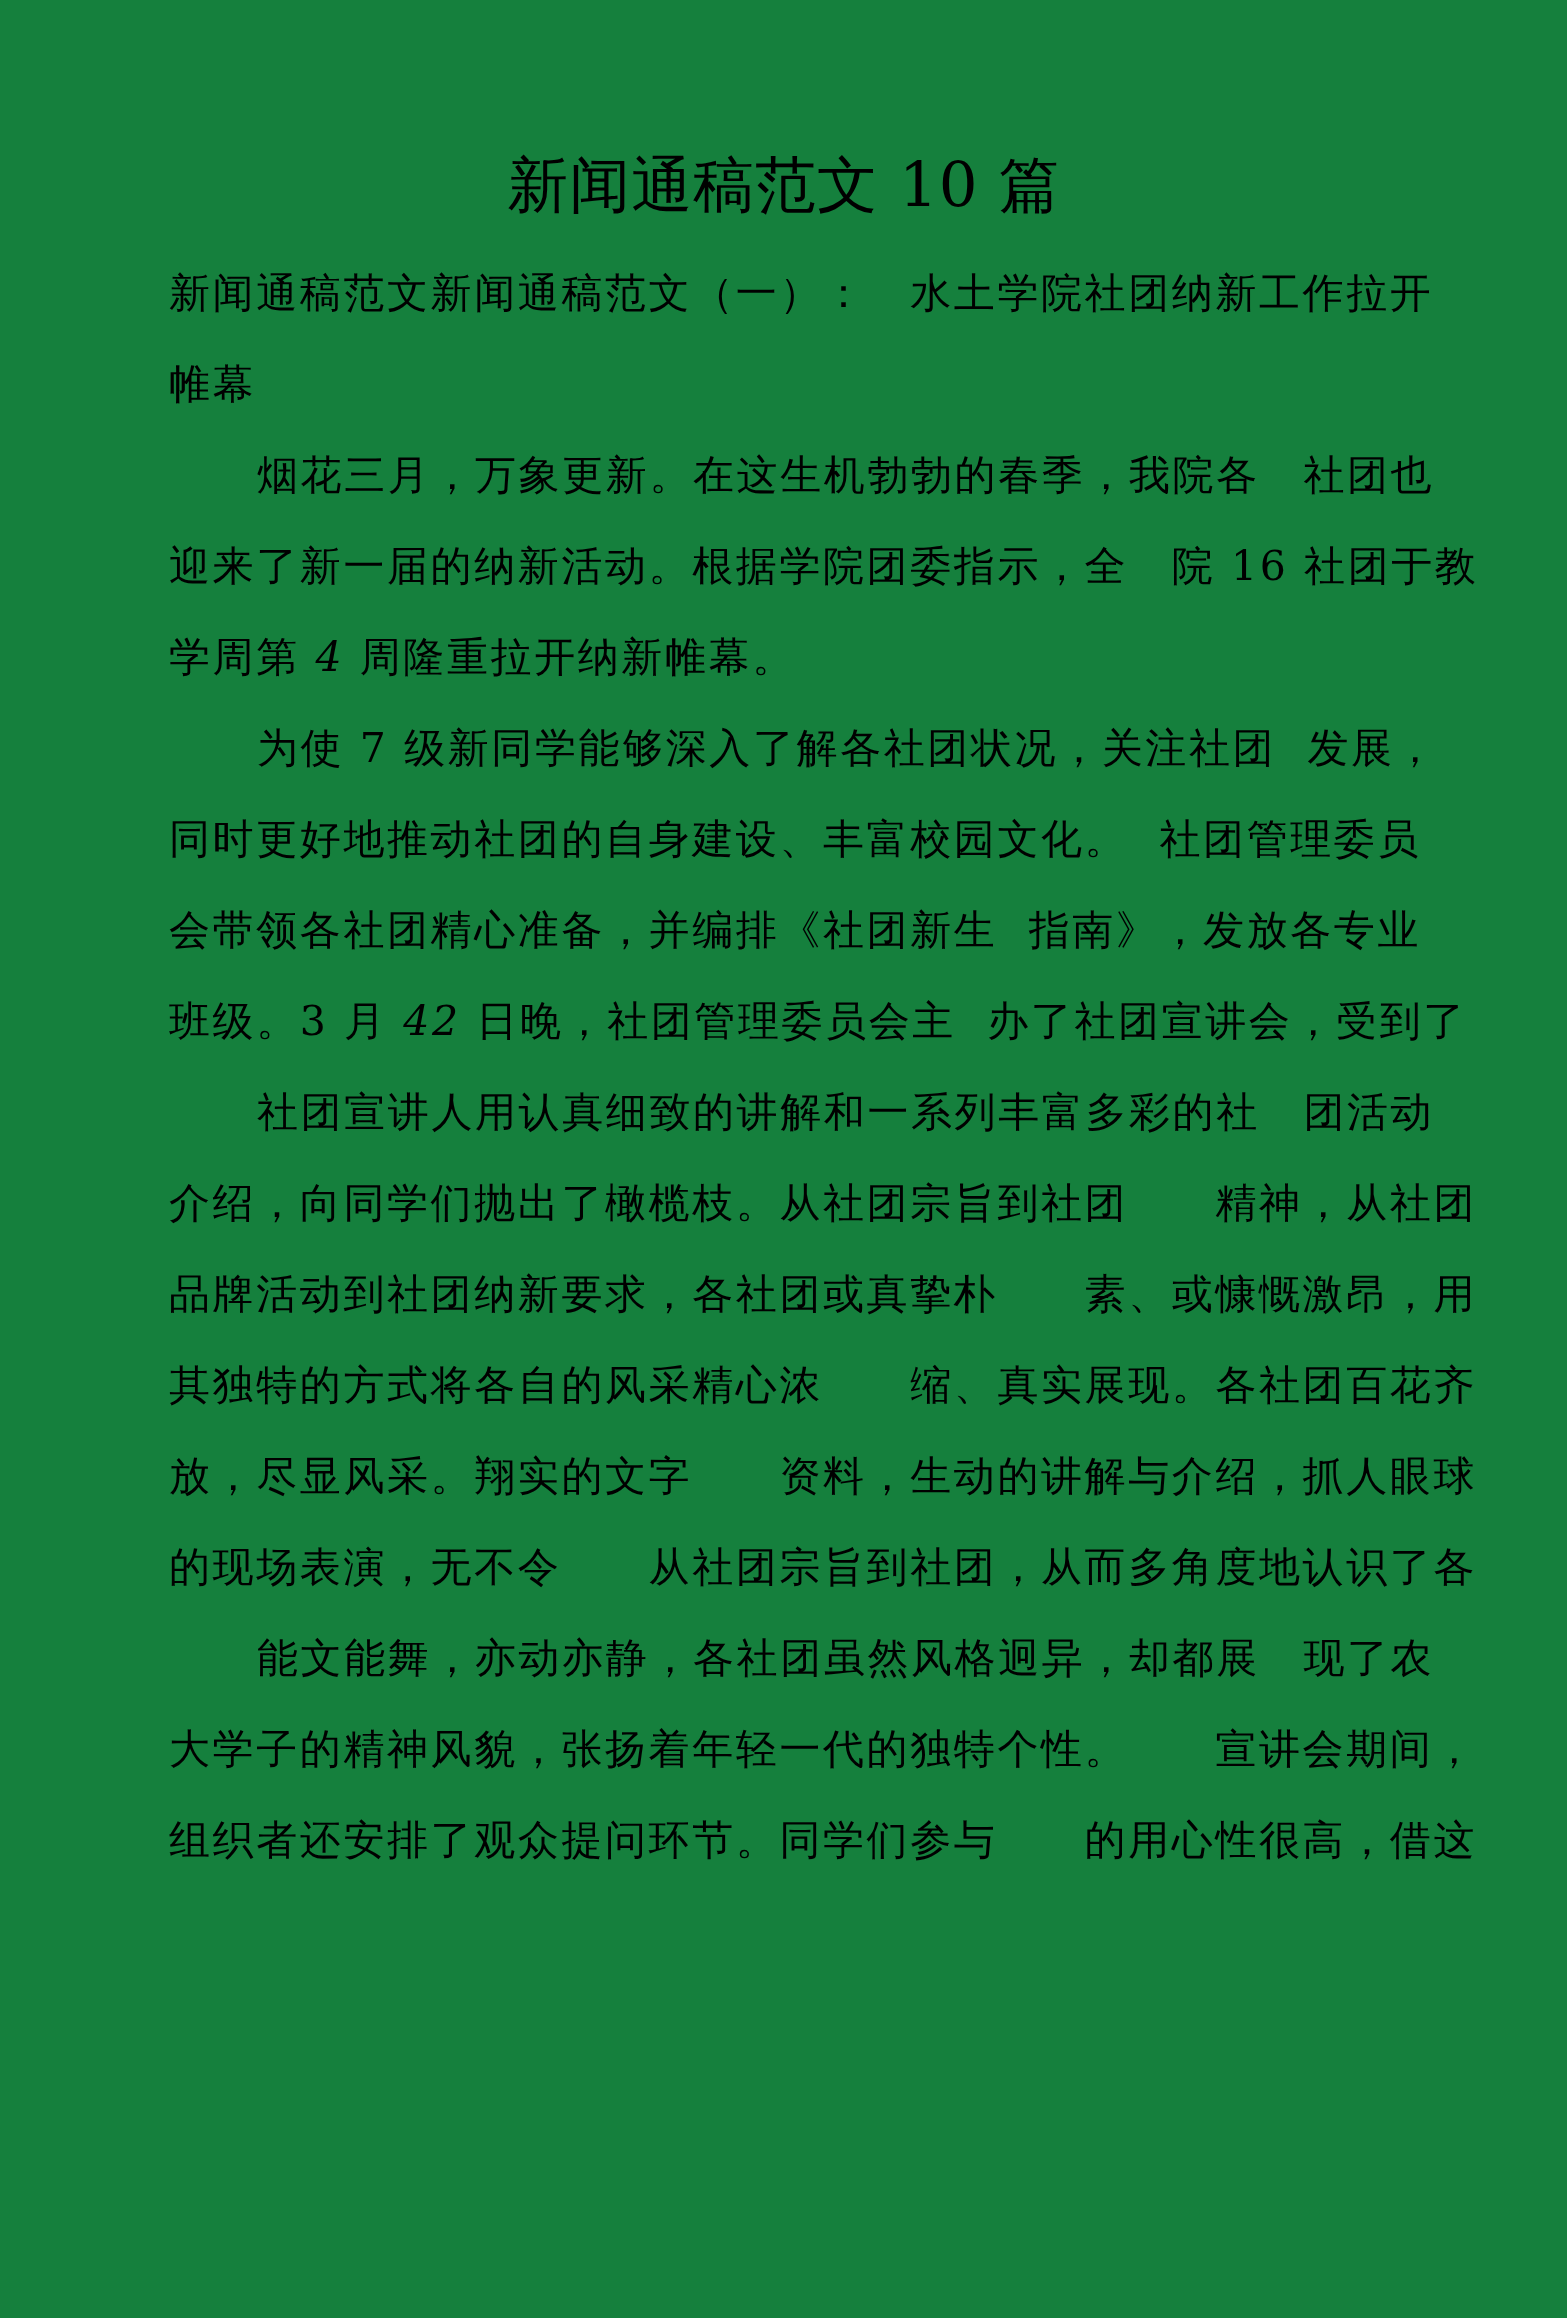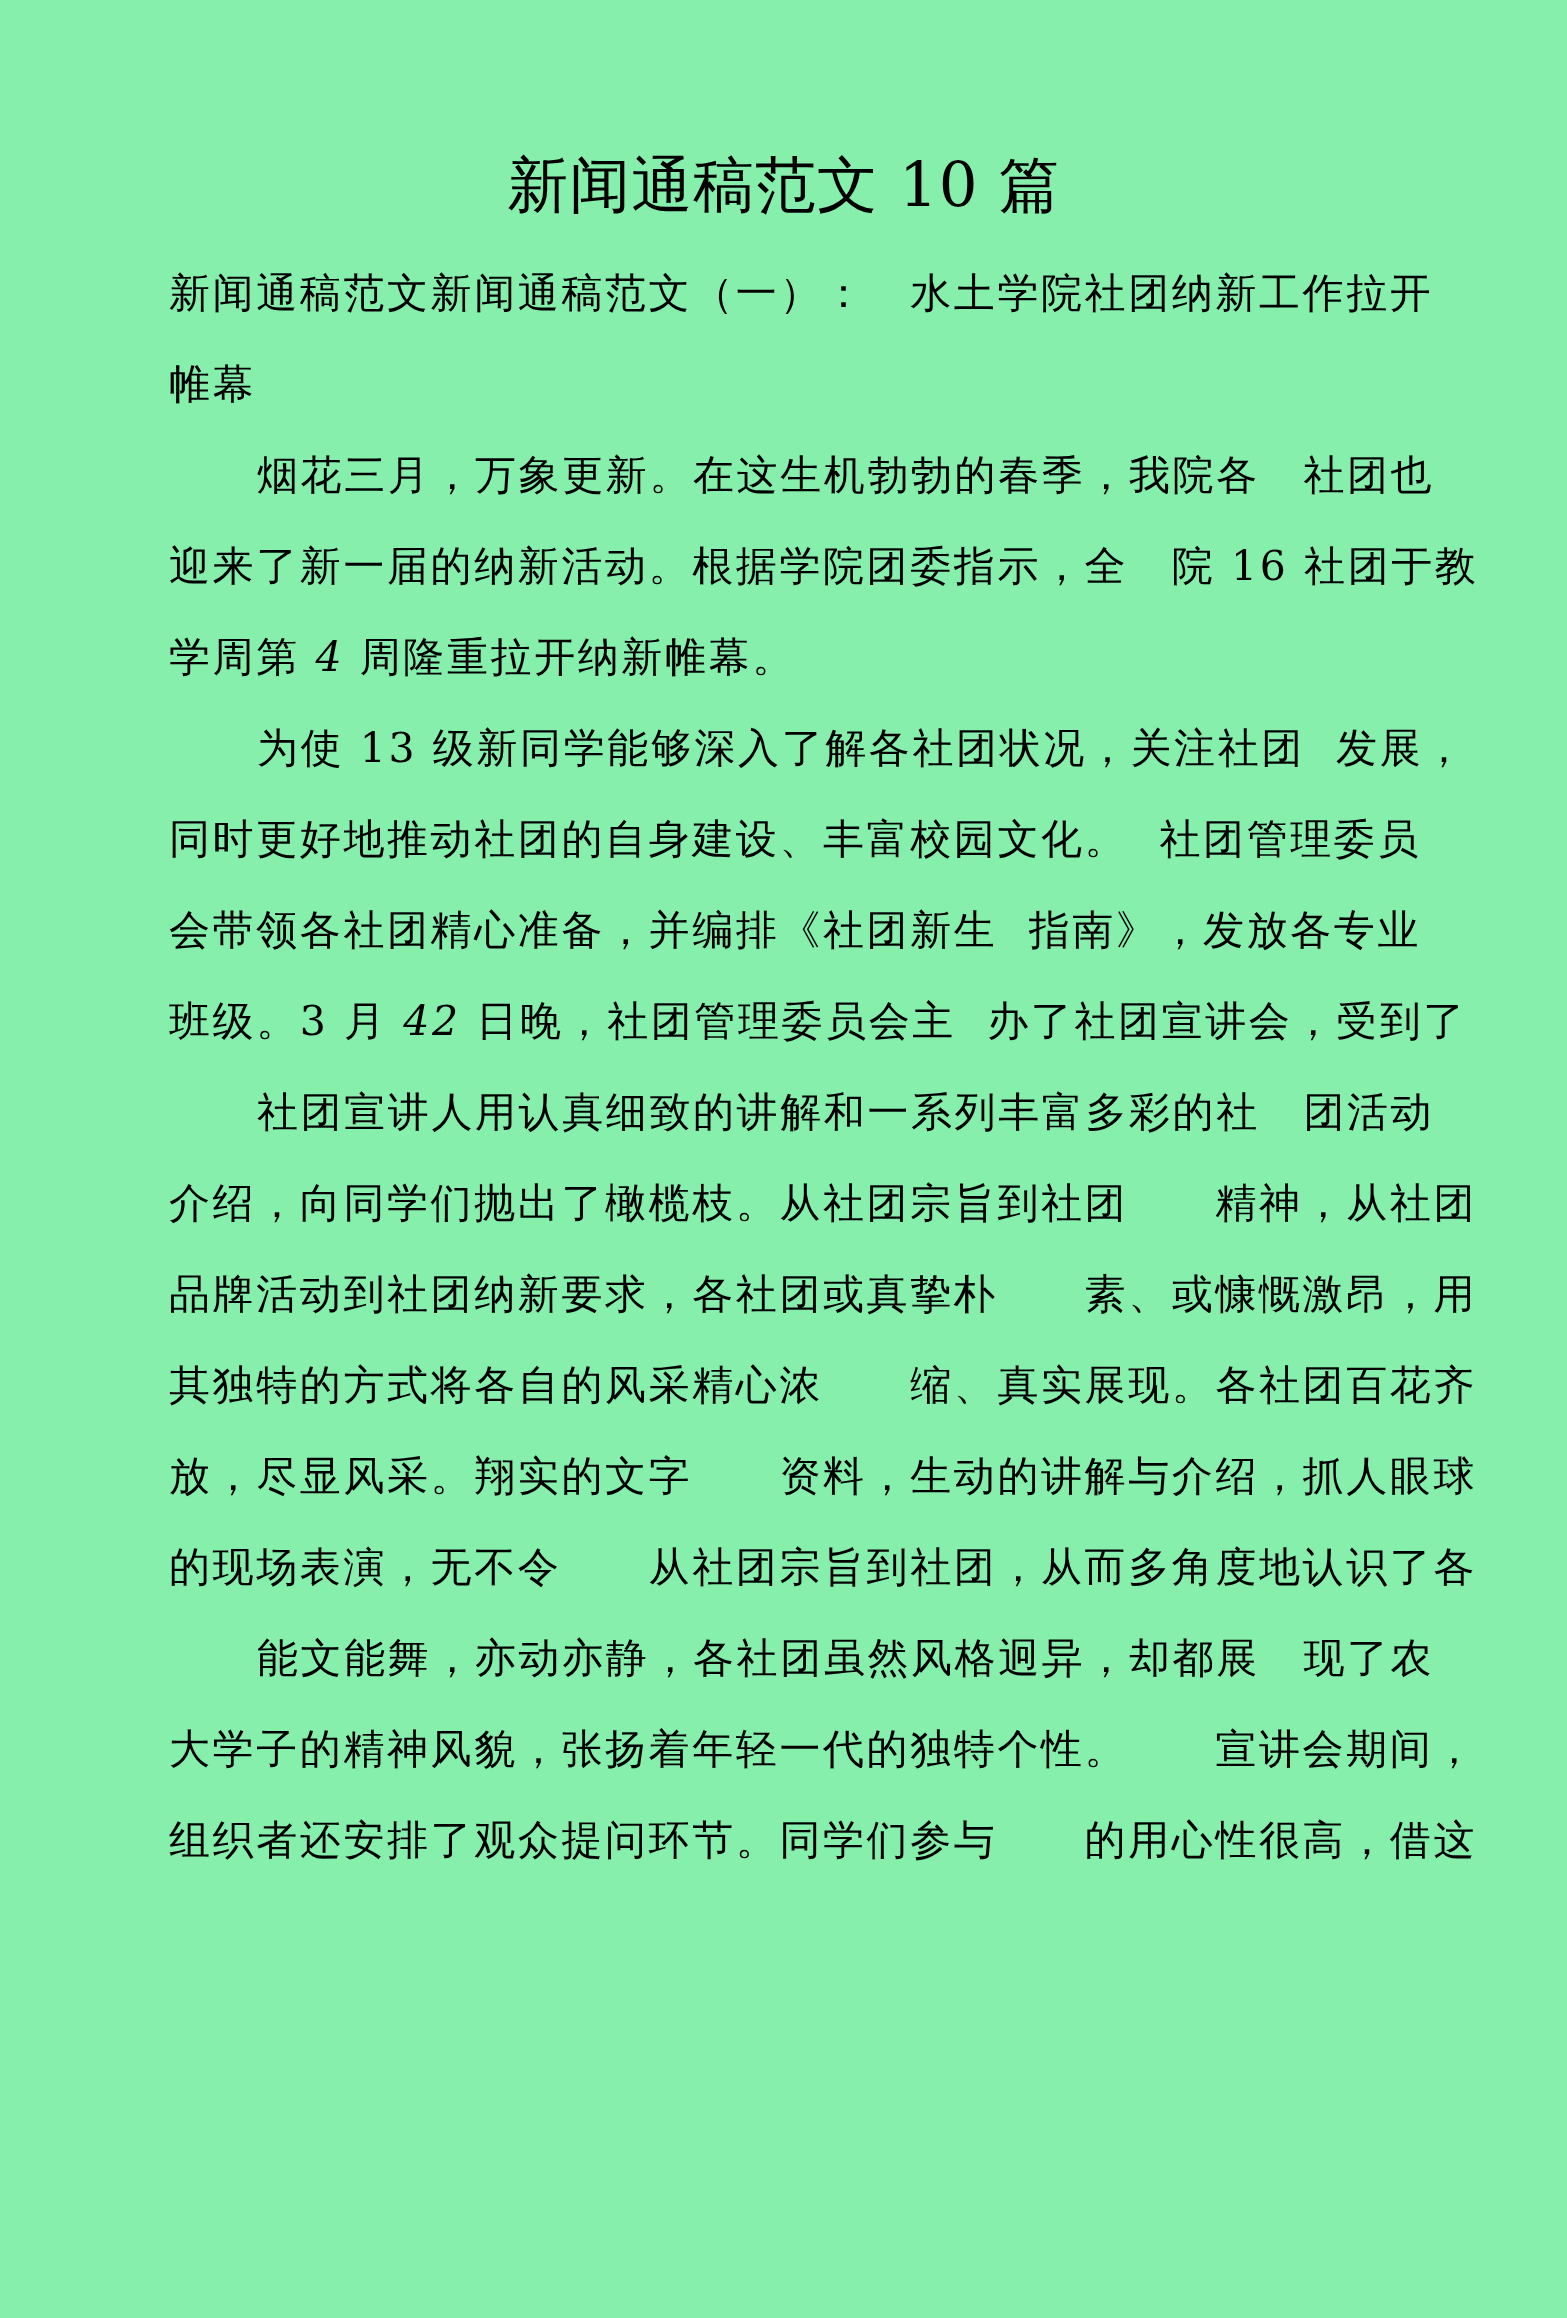--- a/index.html
+++ b/index.html
@@ -11,21 +11,21 @@
     width: 1568px;
     height: 2319px;
     font-family: "DejaVu Serif", "Liberation Serif", serif;
     color: #000000;
     overflow: hidden;
   }
   .page {
     position: relative;
     width: 1568px;
     height: 2319px;
-    background: #86efac;
+    background: #15803d;
   }
   .doc-title {
     position: absolute;
     top: 141px;
     left: 0;
     width: 100%;
     text-align: center;
     font-size: 61px;
     line-height: 88px;
     white-space: pre;
@@ -59,21 +59,21 @@
 <body>
 
 <div class="page">
   <div class="doc-title">新闻通稿范文 10 篇</div>
   <div class="doc-body">
       <div class="line just"><span>新闻通稿范文新闻通稿范文（一）：　水土学院社团纳新工作拉开</span></div>
       <div class="line"><span>帷幕</span></div>
       <div class="line indent just"><span>烟花三月，万象更新。在这生机勃勃的春季，我院各　社团也</span></div>
       <div class="line just"><span>迎来了新一届的纳新活动。根据学院团委指示，全　院 16 社团于教</span></div>
       <div class="line"><span>学周第 </span><span class="it">4</span><span> 周隆重拉开纳新帷幕。</span></div>
-      <div class="line indent just"><span>为使 13 级新同学能够深入了解各社团状况，关注社团  发展，</span></div>
+      <div class="line indent just"><span>为使 7 级新同学能够深入了解各社团状况，关注社团  发展，</span></div>
       <div class="line just"><span>同时更好地推动社团的自身建设、丰富校园文化。  社团管理委员</span></div>
       <div class="line just"><span>会带领各社团精心准备，并编排《社团新生  指南》，发放各专业</span></div>
       <div class="line just"><span>班级。3 月 </span><span class="it">42</span><span> 日晚，社团管理委员会主  办了社团宣讲会，受到了</span></div>
       <div class="line indent just"><span>社团宣讲人用认真细致的讲解和一系列丰富多彩的社　团活动</span></div>
       <div class="line just"><span>介绍，向同学们抛出了橄榄枝。从社团宗旨到社团　　精神，从社团</span></div>
       <div class="line just"><span>品牌活动到社团纳新要求，各社团或真挚朴　　素、或慷慨激昂，用</span></div>
       <div class="line just"><span>其独特的方式将各自的风采精心浓　　缩、真实展现。各社团百花齐</span></div>
       <div class="line just"><span>放，尽显风采。翔实的文字　　资料，生动的讲解与介绍，抓人眼球</span></div>
       <div class="line just"><span>的现场表演，无不令　　从社团宗旨到社团，从而多角度地认识了各</span></div>
       <div class="line indent just"><span>能文能舞，亦动亦静，各社团虽然风格迥异，却都展　现了农</span></div>

